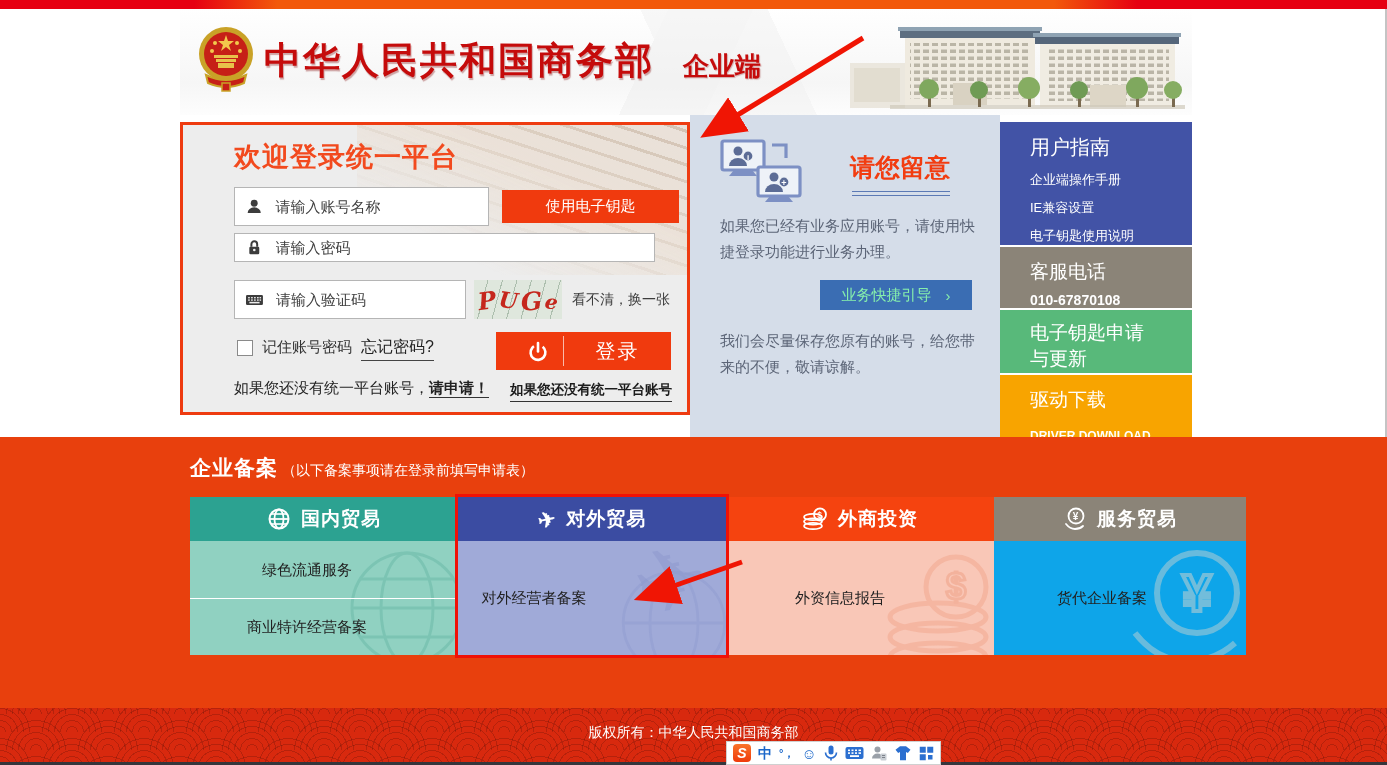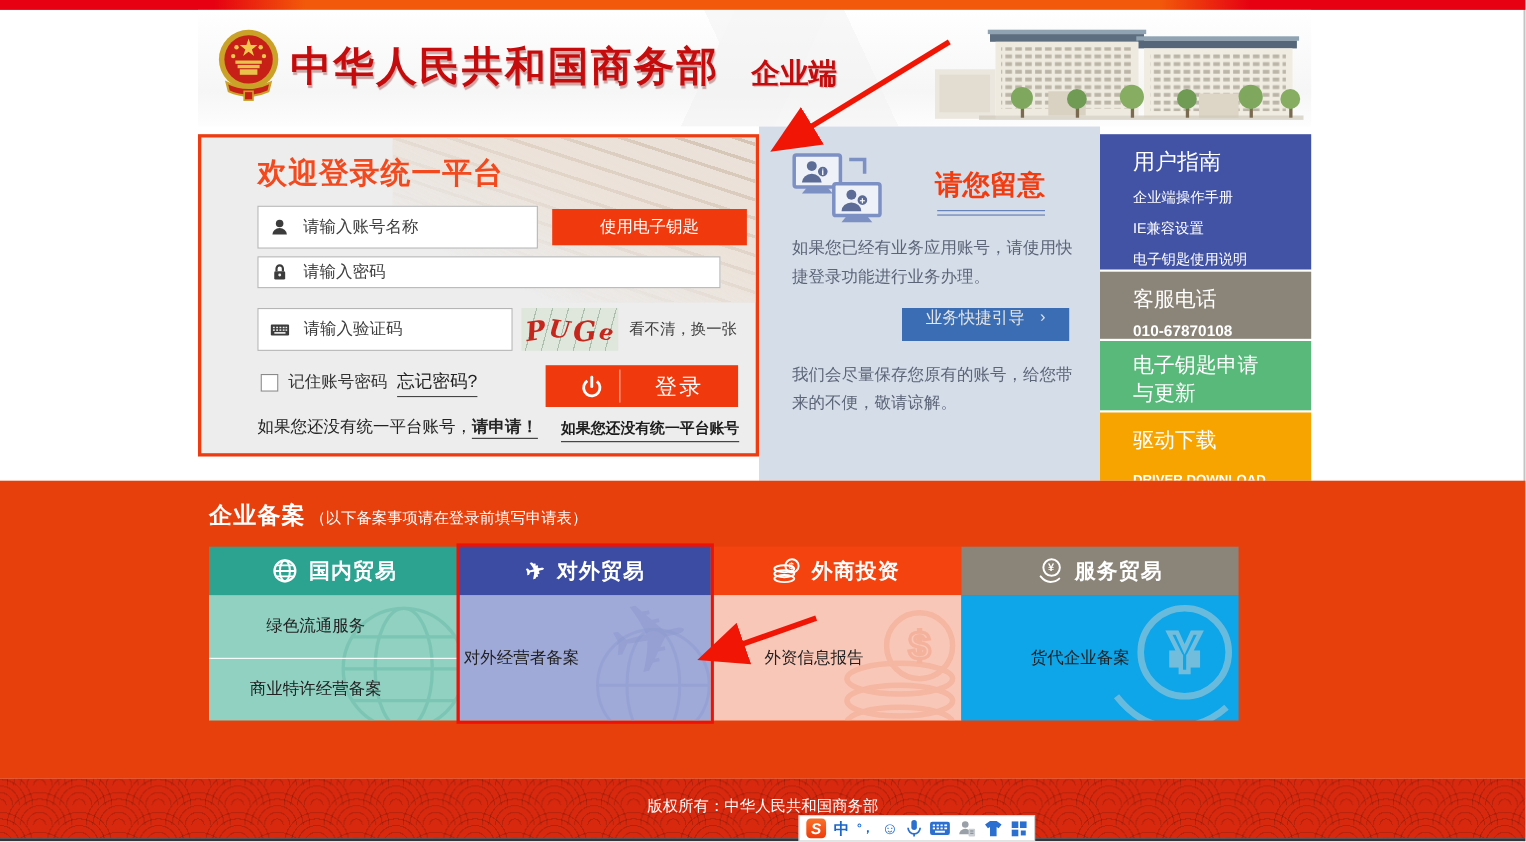--- a/index.html
+++ b/index.html
@@ -76,22 +76,22 @@
     border-bottom:1px solid #333;padding-bottom:2px;cursor:pointer;}
   
   .notice{position:absolute;left:690px;top:115px;width:310px;height:322px;background:#d5dde9;}
   .monitors{position:absolute;left:30px;top:24px;}
   .notice-title{position:absolute;left:160px;top:36px;font-size:25px;font-weight:bold;color:#f23c10;}
   .notice-underline{position:absolute;left:162px;top:76px;width:98px;height:3px;
     border-top:1px solid #5b79b4;border-bottom:1px solid #5b79b4;}
   .notice-p{position:absolute;left:30px;width:258px;font-size:15px;color:#5c6577;line-height:1.75;}
   .notice-p1{top:98px;}
   .notice-p2{top:213px;}
-  .btn-guide{position:absolute;left:130px;top:165px;width:152px;height:30px;background:#3a6db3;color:#e5e5e5;
-    display:flex;align-items:flex-start;justify-content:center;gap:14px;font-size:15px;cursor:pointer;}
+  .btn-guide{position:absolute;left:130px;top:165px;width:152px;height:30px;background:#3a6db3;color:#86efac;
+    display:flex;align-items:center;justify-content:center;gap:14px;font-size:15px;cursor:pointer;}
   .btn-guide .chev{font-size:15px;}
   
   .sb{position:absolute;left:1000px;width:192px;color:#fff;box-sizing:border-box;padding:10px 0 0 30px;}
   .sb-blue{top:122px;height:123px;background:#4253a6;}
   .sb-gray{top:247px;height:61px;background:#8b8478;}
   .sb-green{top:310px;height:63px;background:#58b97a;}
   .sb-orange{top:375px;height:62px;background:#f8a400;}
   .sb-title{font-size:20px;margin:2px 0 10px 0;}
   .sb-link{font-size:13px;margin-bottom:10px;cursor:pointer;}
   .sb-phone{font-size:14px;font-weight:bold;margin-top:7px;}
@@ -107,21 +107,21 @@
   .mofcom-url{position:absolute;left:44px;top:31px;color:#fff;font-size:8.5px;font-weight:bold;
     letter-spacing:.5px;}
   .mofcom-url::after{content:'';display:inline-block;width:32px;height:1px;background:#fff;
     vertical-align:middle;margin-left:3px;}
   
   .filing{position:absolute;left:0;top:437px;width:1387px;height:271px;background:#e8400d;}
   .filing-head{position:absolute;left:190px;top:17px;color:#fff;display:flex;align-items:baseline;}
   .filing-title{font-size:21px;font-weight:bold;letter-spacing:1px;}
   .filing-note{font-size:14px;margin-left:4px;}
   .cards{position:absolute;left:190px;top:60px;display:flex;}
-  .card{position:relative;width:228px;height:158px;cursor:pointer;}
+  .card{position:relative;width:268px;height:158px;cursor:pointer;}
   .card:last-child{width:252px;}
   .card-hd{height:44px;display:flex;align-items:center;justify-content:center;gap:10px;
     color:#fff;font-size:19px;font-weight:bold;letter-spacing:1px;}
   .card-bd{height:114px;position:relative;overflow:hidden;}
   .c1 .card-hd{background:#2ca291;} .c1 .card-bd{background:#90d1c1;}
   .c2{box-shadow:0 0 0 3px #f01106;z-index:3;}
   .c2 .card-hd{background:#3b4ca2;} .c2 .card-bd{background:#a0aad8;}
   .c3 .card-hd{background:#f5430f;} .c3 .card-bd{background:#f9c7b7;}
   .c4 .card-hd{background:#8b8478;} .c4 .card-bd{background:#0ea5e9;}
   .cell{height:57px;line-height:57px;text-align:center;font-size:15px;color:#222;

